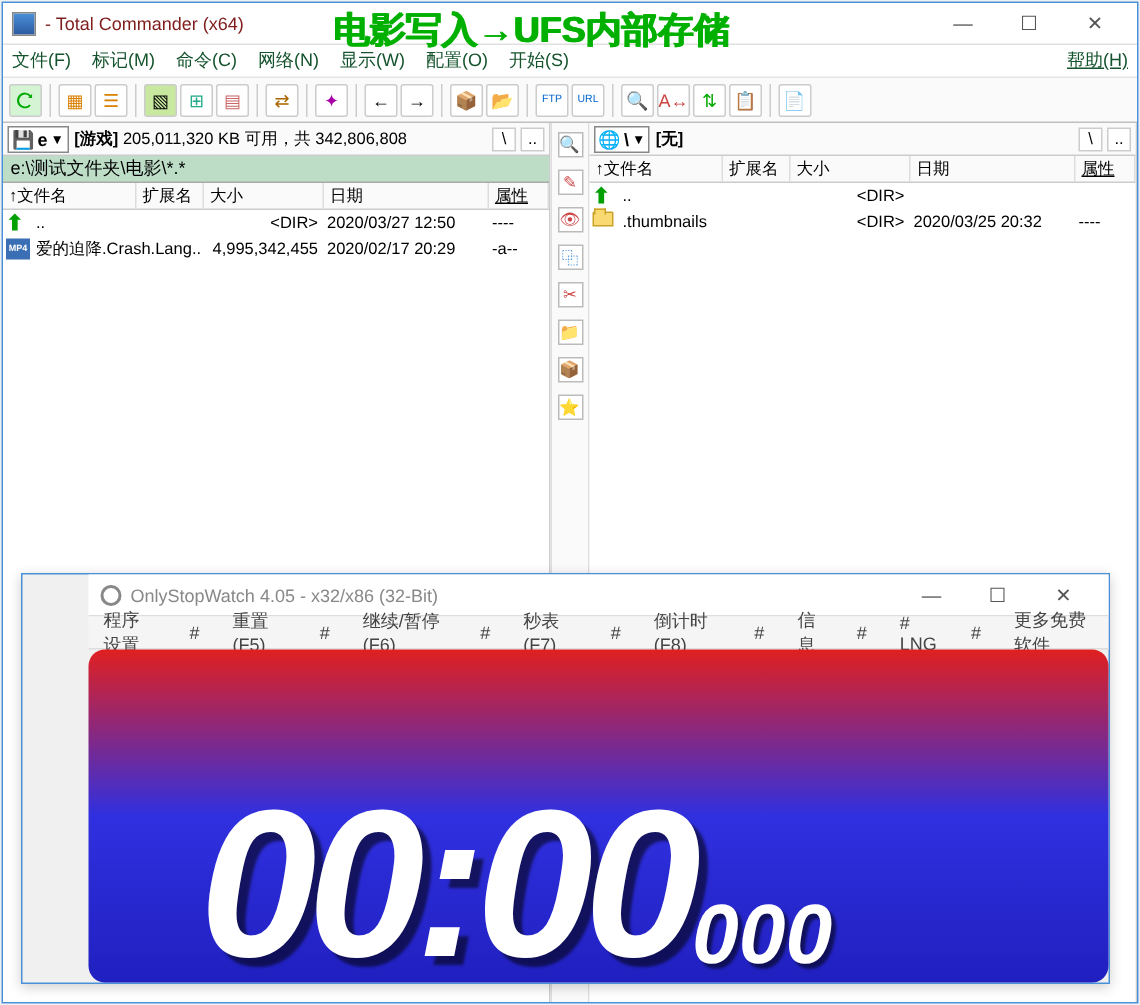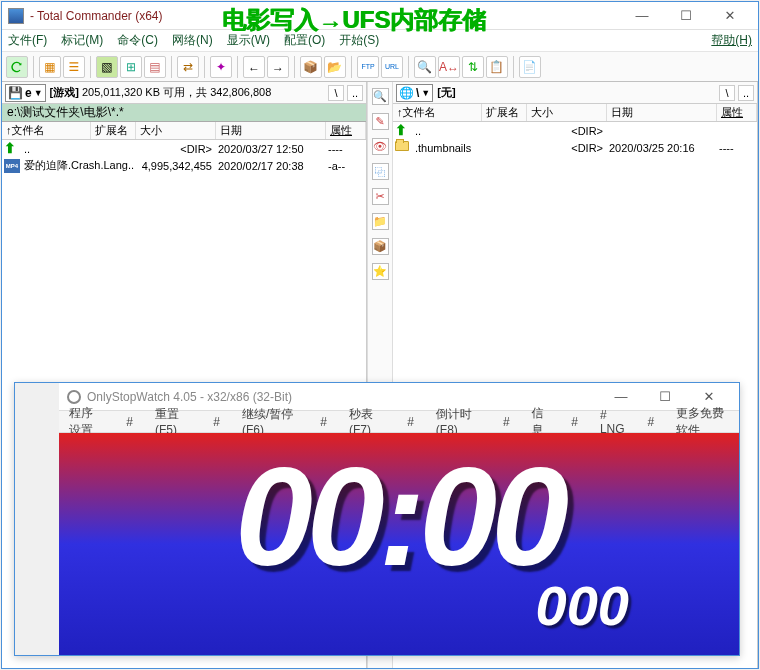--- a/index.html
+++ b/index.html
@@ -50,21 +50,21 @@
   .mp4-icon{width:14px;height:14px;background:#3b6fb5;color:#fff;font-size:6px;text-align:center;line-height:14px;font-weight:bold;}
   
   .middle-col{width:26px;background:#fafafa;border-left:1px solid #ddd;border-right:1px solid #ddd;display:flex;flex-direction:column;align-items:center;gap:8px;padding-top:6px;}
   .mid-icon{width:17px;height:17px;border:1px solid #bbb;background:#fff;display:flex;align-items:center;justify-content:center;font-size:11px;}
   
   .sw-window{position:absolute;left:14px;top:382px;width:726px;height:274px;background:#f0f0f0;border:1px solid #4a90d9;box-shadow:0 2px 8px rgba(0,0,0,.2);padding-left:44px;}
   .sw-title{height:28px;display:flex;align-items:center;padding:0 8px;background:#fff;border-bottom:1px solid #ddd;}
   .sw-icon{width:14px;height:14px;border:2px solid #888;border-radius:50%;margin-right:6px;}
   .sw-title-text{color:#888;}
   .sw-menu{height:22px;display:flex;align-items:center;gap:22px;padding:4px 10px;background:#f5f5f5;color:#444;font-size:12px;border-bottom:1px solid #ddd;}
-  .sw-body{height:calc(100% - 50px);background:linear-gradient(180deg,#e02020 0%,#3030e0 50%,#2020c0 100%);display:flex;flex-direction:column;align-items:center;justify-content:center;position:relative;}
+  .sw-body{height:calc(100% - 50px);background:linear-gradient(180deg,#e02020 0%,#3030e0 50%,#2020c0 100%);display:flex;flex-direction:row;align-items:flex-end;justify-content:center;position:relative;border-radius:11px;}
   .sw-main{font-size:140px;font-weight:900;font-style:italic;color:#fff;text-shadow:6px 6px 2px rgba(0,0,0,.55);letter-spacing:-6px;line-height:0.95;font-family:Arial,sans-serif;}
   .sw-ms{font-size:56px;font-weight:900;font-style:italic;color:#fff;text-shadow:3px 3px 2px rgba(0,0,0,.55);align-self:flex-end;margin-right:110px;margin-top:-10px;font-family:Arial,sans-serif;}
 </style>
 </head>
 <body>
 
 <div class="tc-window">
   <div class="titlebar">
     <div class="tc-icon"></div>
     <span class="title"> - Total Commander (x64)</span>
@@ -142,21 +142,21 @@
           <div class="icon up-arrow">⬆</div>
           <div class="fname">..</div>
           <div class="fsize">&lt;DIR&gt;</div>
           <div class="fdate">2020/03/27 12:50</div>
           <div class="fattr">----</div>
         </div>
         <div class="file-row">
           <div class="icon mp4-icon">MP4</div>
           <div class="fname">爱的迫降.Crash.Lang..</div>
           <div class="fsize">4,995,342,455</div>
-          <div class="fdate">2020/02/17 20:38</div>
+          <div class="fdate">2020/02/17 20:29</div>
           <div class="fattr">-a--</div>
         </div>
       </div>
     </div>
     <div class="middle-col">
       <div class="mid-icon">🔍</div>
       <div class="mid-icon" style="color:#c44">✎</div>
       <div class="mid-icon" style="color:#c44">👁</div>
       <div class="mid-icon" style="color:#06c">⿻</div>
       <div class="mid-icon" style="color:#c44">✂</div>
@@ -187,21 +187,21 @@
           <div class="fsize">&lt;DIR&gt;</div>
           <div class="fdate"></div>
           <div class="fattr"></div>
         </div>
         <div class="file-row">
           <div class="icon">
               <div class="folder-icon"></div>
             </div>
           <div class="fname">.thumbnails</div>
           <div class="fsize">&lt;DIR&gt;</div>
-          <div class="fdate">2020/03/25 20:16</div>
+          <div class="fdate">2020/03/25 20:32</div>
           <div class="fattr">----</div>
         </div>
       </div>
     </div>
   </div>
 </div>
 
 <div class="sw-window">
   <div class="sw-title">
     <div class="sw-icon"></div>

